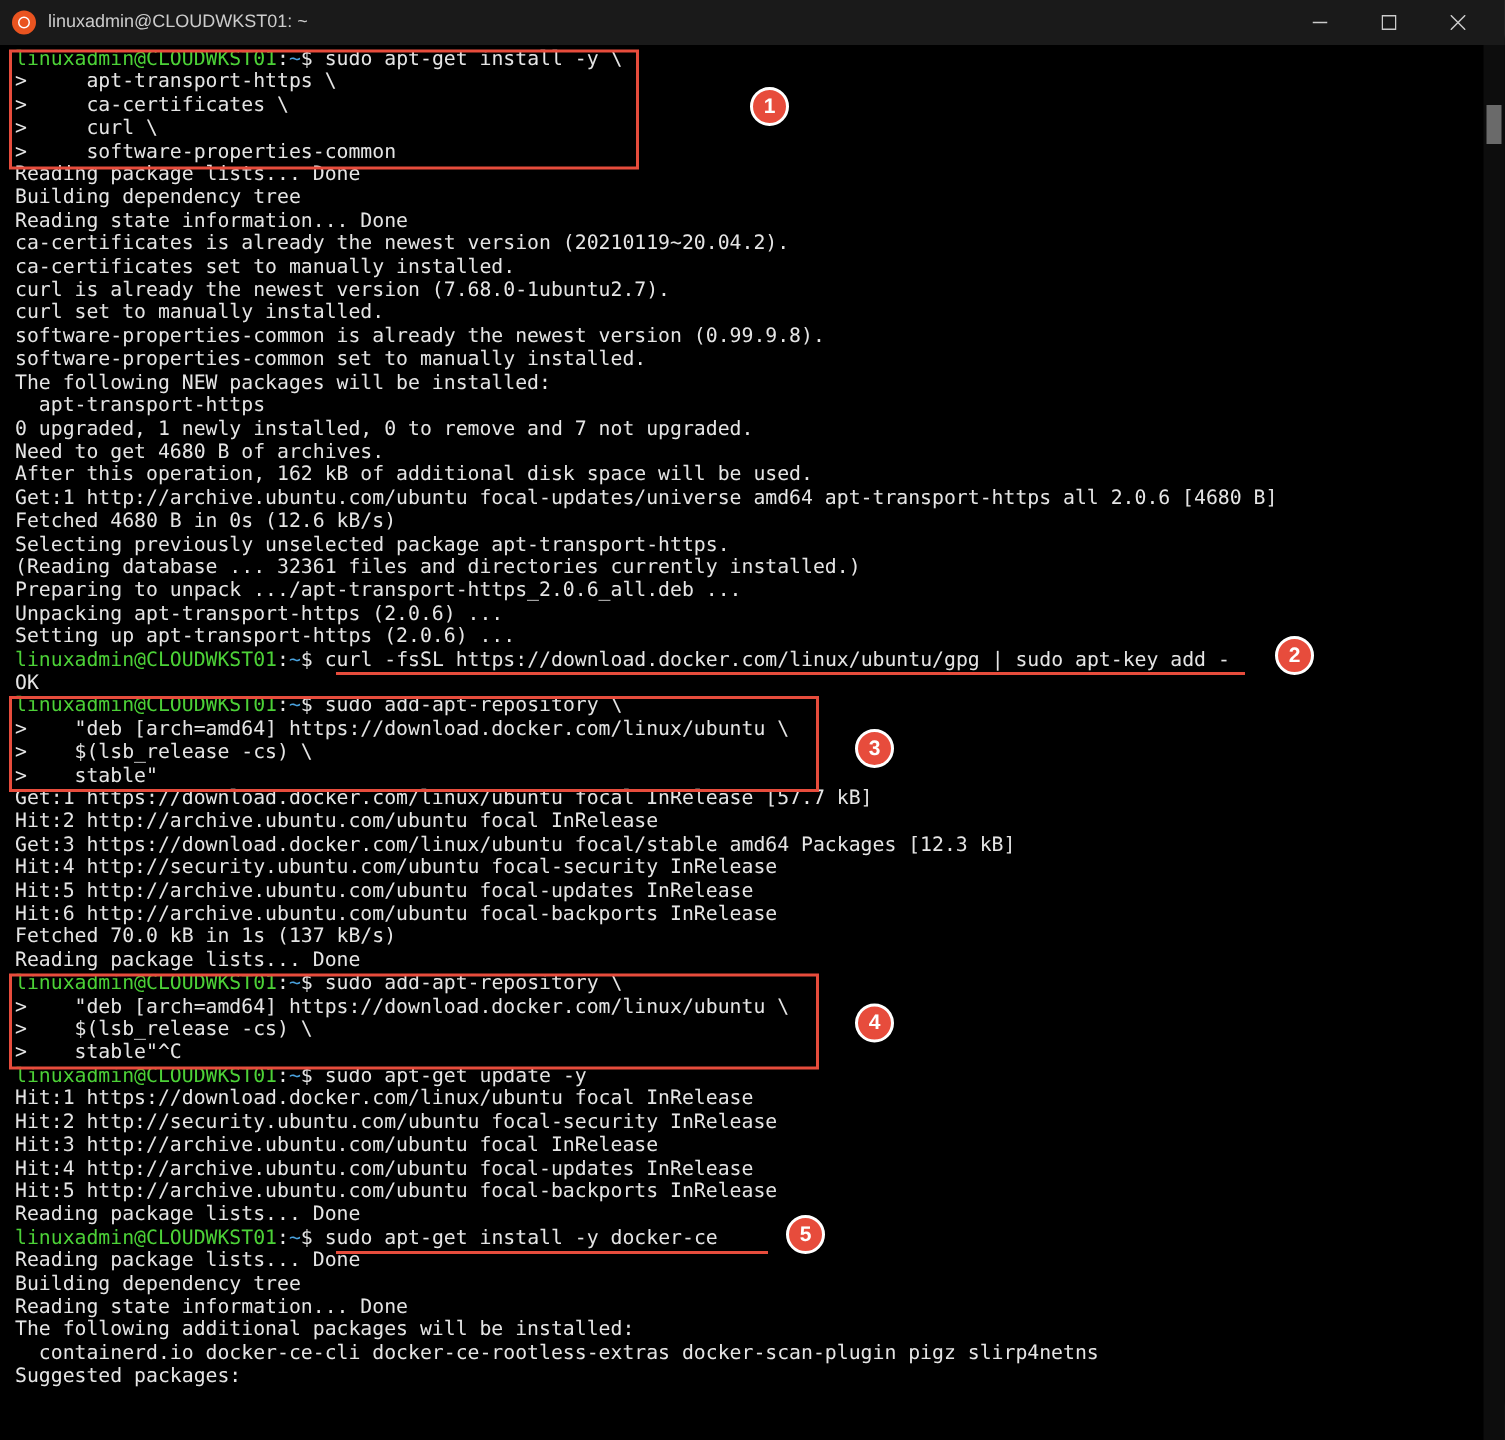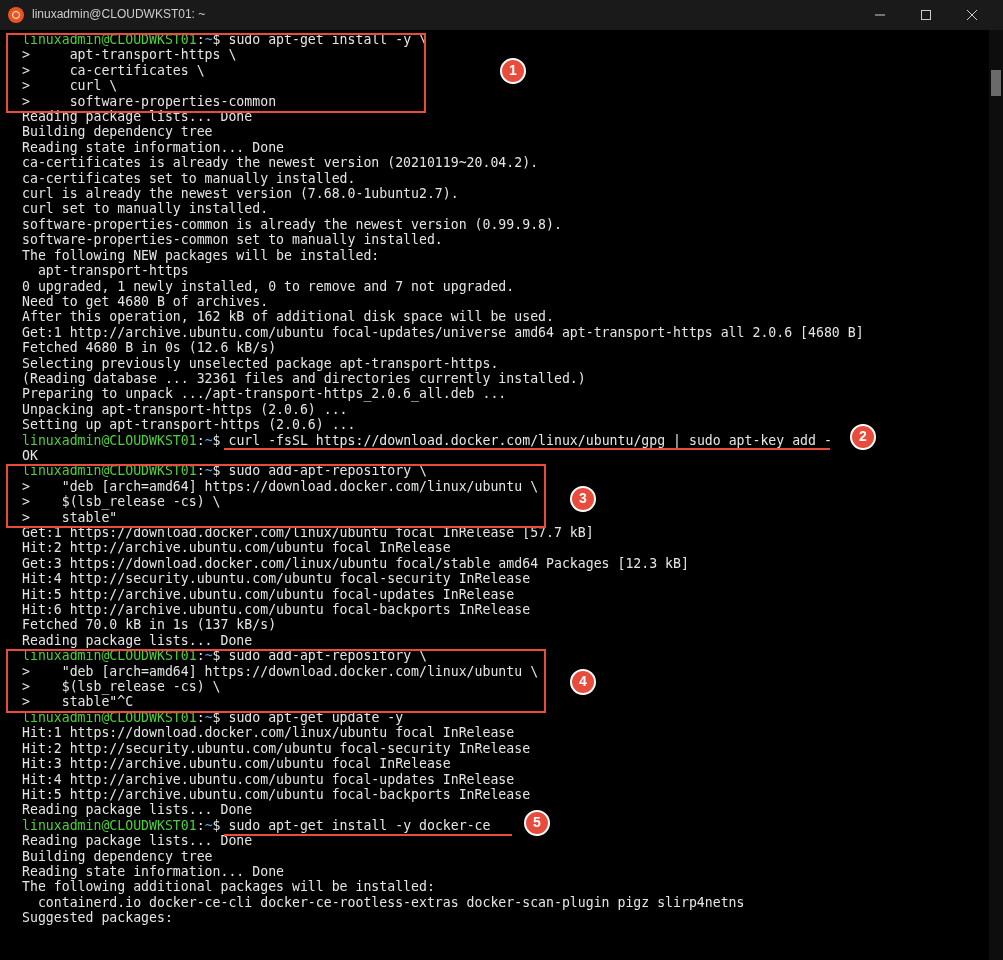--- a/index.html
+++ b/index.html
@@ -45,21 +45,21 @@
   .winbtn {
     width: 46px; height: 30px;
     display:flex;align-items:center;justify-content:center;
     color:#ccc;
   }
   .winbtn svg{width:10px;height:10px;stroke:#ccc;stroke-width:1;fill:none;}
   .term {
     position: absolute;
     top: 30px; left: 0; right: 0; bottom: 0;
     background: #000;
-    padding: 2px 6px 2px 22px;
+    padding: 2px 6px 2px 10px;
     white-space: pre;
     color: #e5e5e5;
     overflow: hidden;
   }
   .scrollbar{
     position:absolute; right:0; top:30px; width:14px; height:calc(100% - 30px);
     background:#0d0d0d;
   }
   .scrollbar .thumb{
     position:absolute; right:2px; top:40px; width:10px; height:26px;

